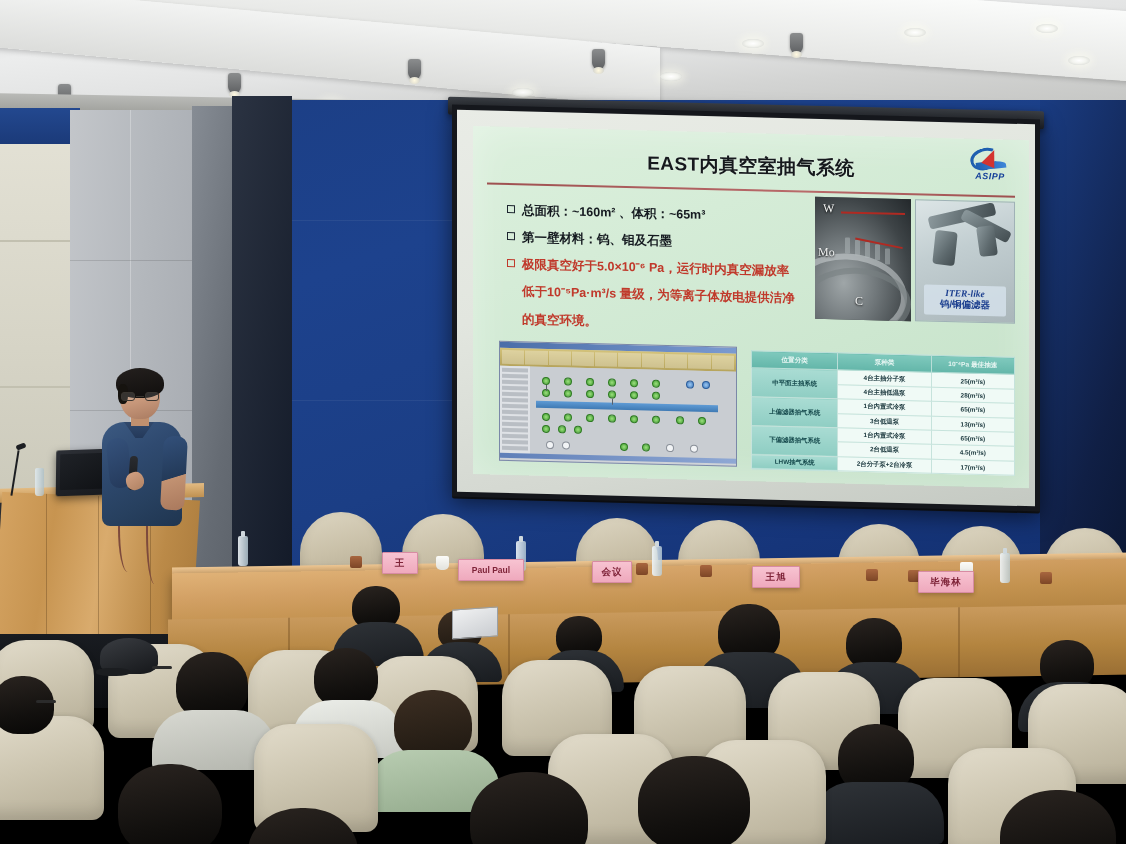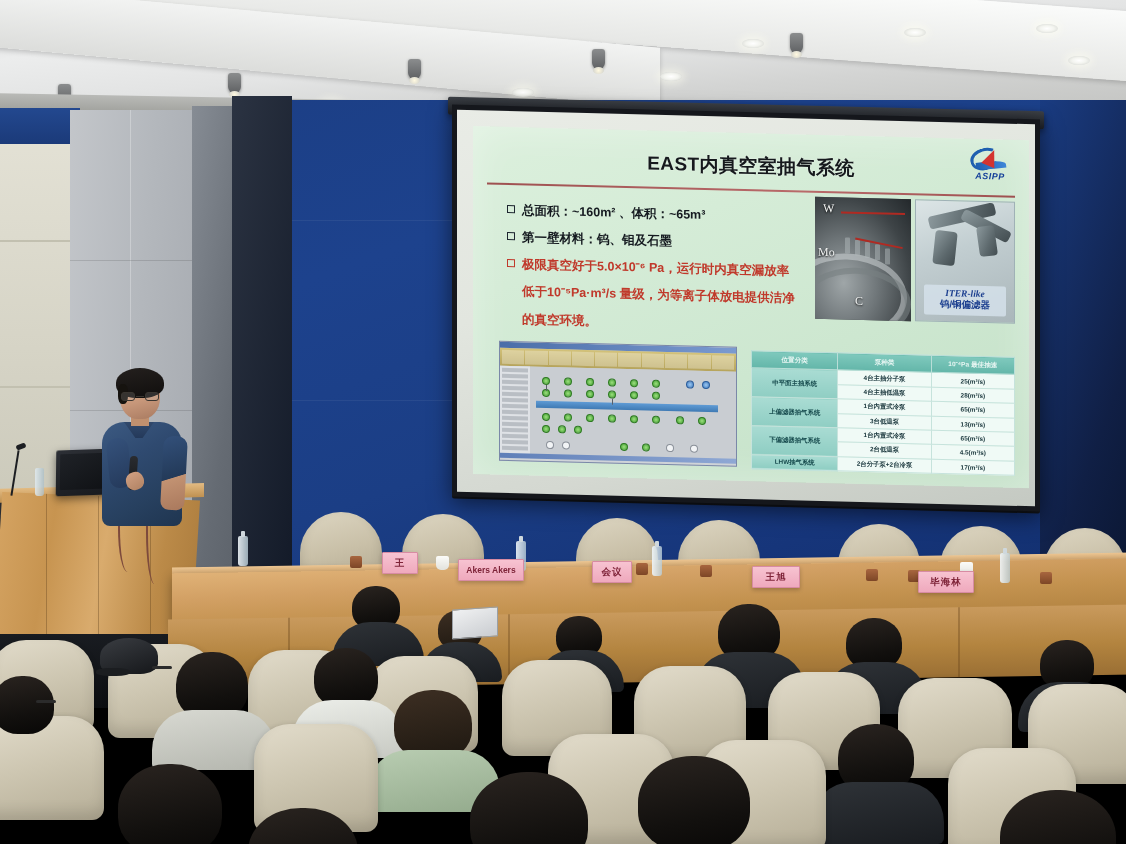--- a/index.html
+++ b/index.html
@@ -724,21 +724,21 @@
   <div class="cup" style="left:960px; top:562px;"></div>
   <div class="mug" style="left:350px; top:556px;"></div>
   <div class="mug" style="left:494px; top:559px;"></div>
   <div class="mug" style="left:636px; top:563px;"></div>
   <div class="mug" style="left:700px; top:565px;"></div>
   <div class="mug" style="left:866px; top:569px;"></div>
   <div class="mug" style="left:908px; top:570px;"></div>
   <div class="mug" style="left:1040px; top:572px;"></div>
 
   <div class="placard cn" style="left:382px; top:552px; width:36px;">王</div>
-  <div class="placard" style="left:458px; top:559px; width:66px;">Akers Akers</div>
+  <div class="placard" style="left:458px; top:559px; width:66px;">Paul Paul</div>
   <div class="placard cn" style="left:592px; top:561px; width:40px;">会议</div>
   <div class="placard cn" style="left:752px; top:566px; width:48px;">王旭</div>
   <div class="placard cn" style="left:918px; top:571px; width:56px;">毕海林</div>
 
   <div class="head" style="left:352px; top:586px; width:48px; height:44px;"></div>
   <div class="shoulders sh-dark" style="left:332px; top:622px; width:92px; height:44px;"></div>
   <div class="head brown" style="left:438px; top:610px; width:44px; height:40px;"></div>
   <div class="shoulders sh-dark" style="left:420px; top:642px; width:82px; height:40px;"></div>
   <div class="laptop-aud" style="left:452px; top:608px;"></div>
   <div class="head" style="left:556px; top:616px; width:46px; height:42px;"></div>

